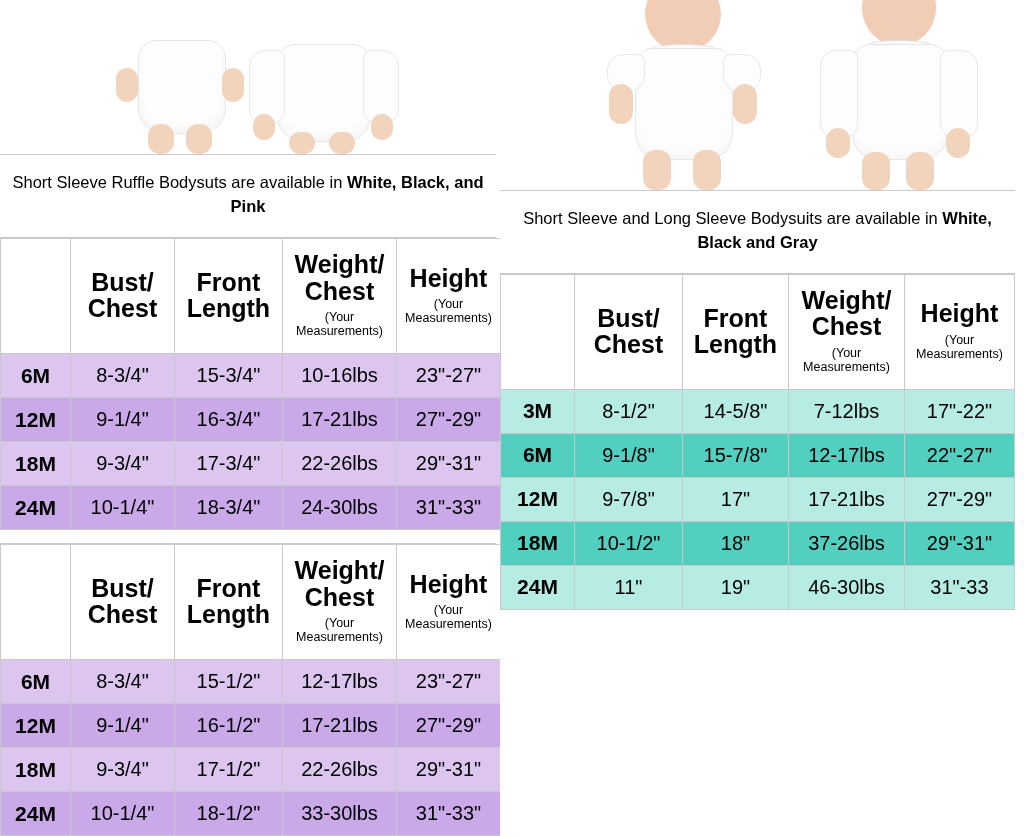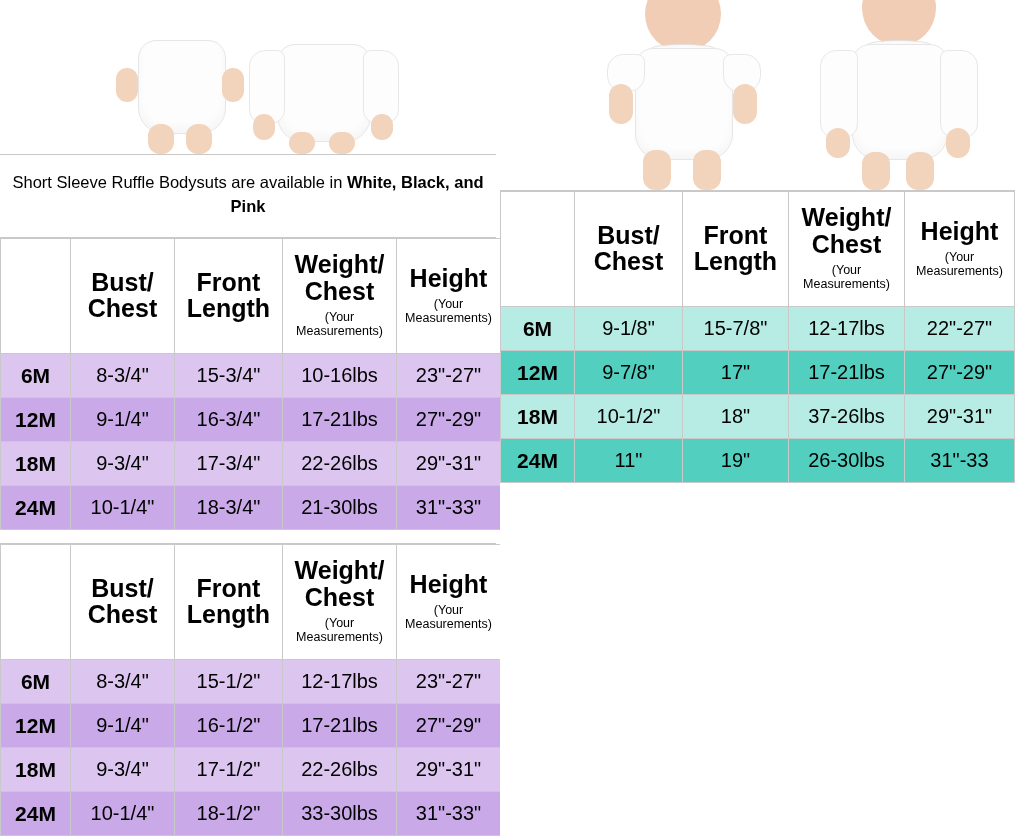--- a/index.html
+++ b/index.html
@@ -221,21 +221,21 @@
             <td class="agecell">18M</td>
             <td>9-3/4"</td>
             <td>17-3/4"</td>
             <td>22-26lbs</td>
             <td>29"-31"</td>
           </tr>
           <tr>
             <td class="agecell">24M</td>
             <td>10-1/4"</td>
             <td>18-3/4"</td>
-            <td>21-30lbs</td>
+            <td>24-30lbs</td>
             <td>31"-33"</td>
           </tr>
         </tbody>
       </table>
 
       <div class="gap"></div>
 
 
       <table class="size purple">
         <colgroup>
@@ -313,40 +313,50 @@
           <div class="torso" style="left:52px; top:44px; width:94px; height:114px;"></div>
           <div class="sleeve" style="left:20px; top:50px; width:36px; height:86px; border-radius:16px 8px 14px 14px;"></div>
           <div class="sleeve" style="left:140px; top:50px; width:36px; height:86px; border-radius:8px 16px 14px 14px;"></div>
           <div class="limb" style="left:26px; top:128px; width:24px; height:30px;"></div>
           <div class="limb" style="left:146px; top:128px; width:24px; height:30px;"></div>
           <div class="limb" style="left:62px; top:152px; width:28px; height:38px;"></div>
           <div class="limb" style="left:106px; top:152px; width:28px; height:38px;"></div>
         </div>
       </div>
 
+      <div class="caption">
+        <span>Short Sleeve and Long Sleeve Bodysuits are available in </span><b>White, Black and Gray</b>
+      </div>
 
       <table class="size teal">
         <colgroup>
           <col style="width:74px">
             <col style="width:108px">
             <col style="width:106px">
             <col style="width:116px">
             <col style="width:110px">
         </colgroup>
         <thead>
           <tr>
             <th><span></span></th>
             <th><span>Bust/ Chest</span></th>
             <th><span>Front Length</span></th>
             <th><span>Weight/ Chest</span><span class="sub">(Your Measurements)</span></th>
             <th><span>Height</span><span class="sub">(Your Measurements)</span></th>
           </tr>
         </thead>
         <tbody>
           <tr>
+            <td class="agecell">3M</td>
+            <td>8-1/2"</td>
+            <td>14-5/8"</td>
+            <td>7-12lbs</td>
+            <td>17"-22"</td>
+          </tr>
+          <tr>
             <td class="agecell">6M</td>
             <td>9-1/8"</td>
             <td>15-7/8"</td>
             <td>12-17lbs</td>
             <td>22"-27"</td>
           </tr>
           <tr>
             <td class="agecell">12M</td>
             <td>9-7/8"</td>
             <td>17"</td>
@@ -357,21 +367,21 @@
             <td class="agecell">18M</td>
             <td>10-1/2"</td>
             <td>18"</td>
             <td>37-26lbs</td>
             <td>29"-31"</td>
           </tr>
           <tr>
             <td class="agecell">24M</td>
             <td>11"</td>
             <td>19"</td>
-            <td>26-30lbs</td>
+            <td>46-30lbs</td>
             <td>31"-33</td>
           </tr>
         </tbody>
       </table>
 
       <div class="fill"></div>
     </div>
   </div>
 
 </div>

